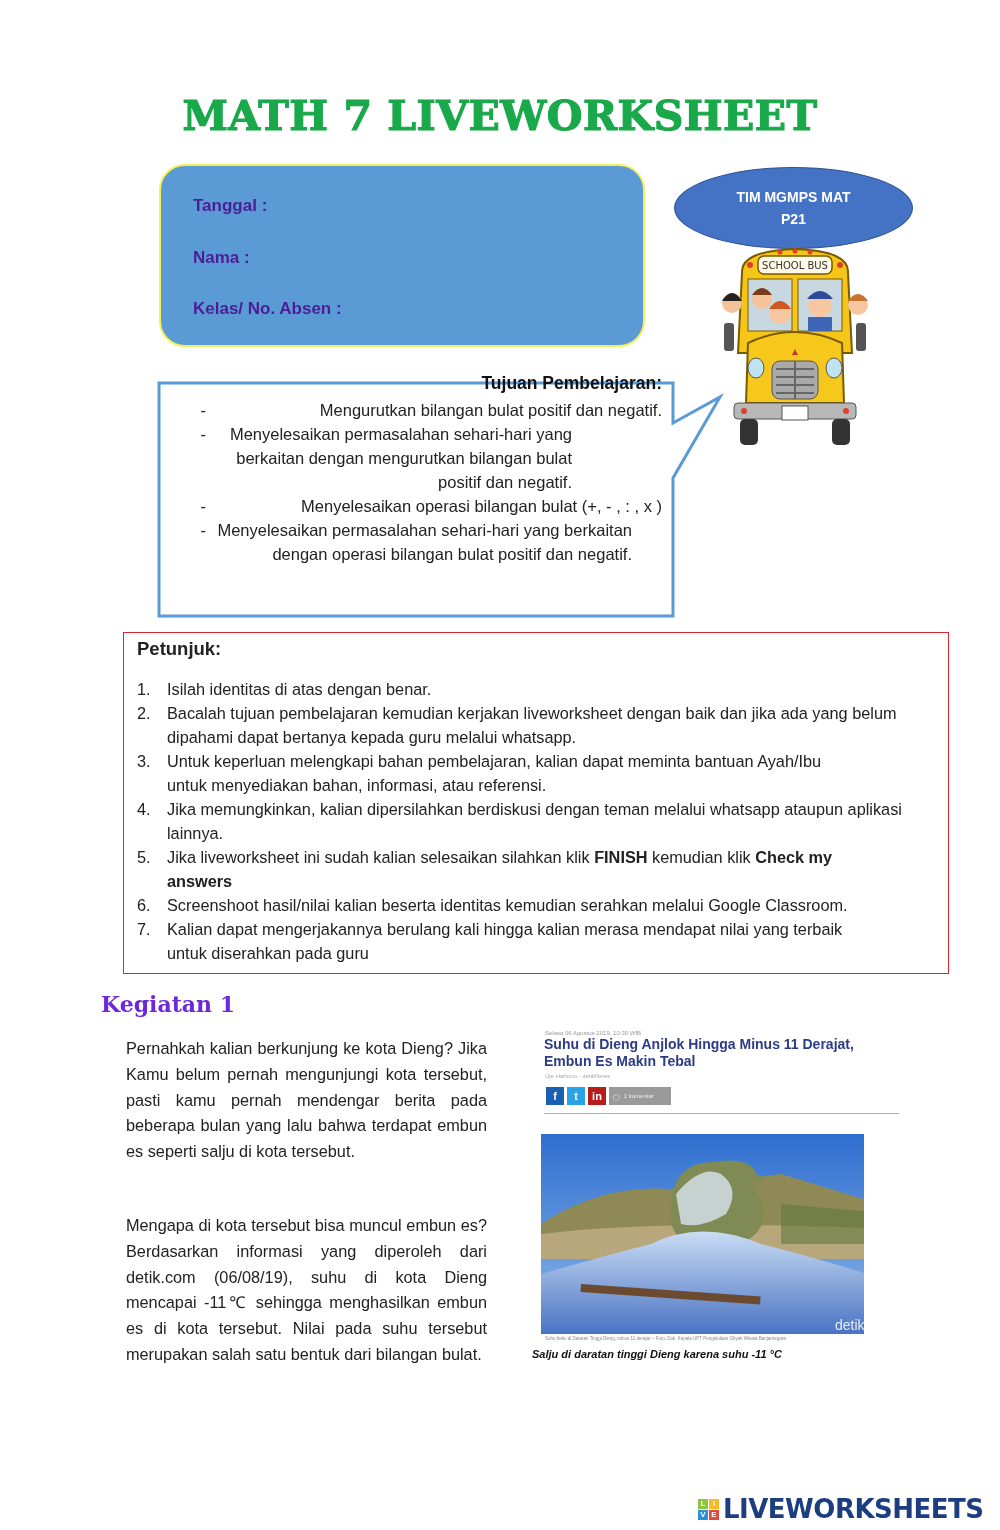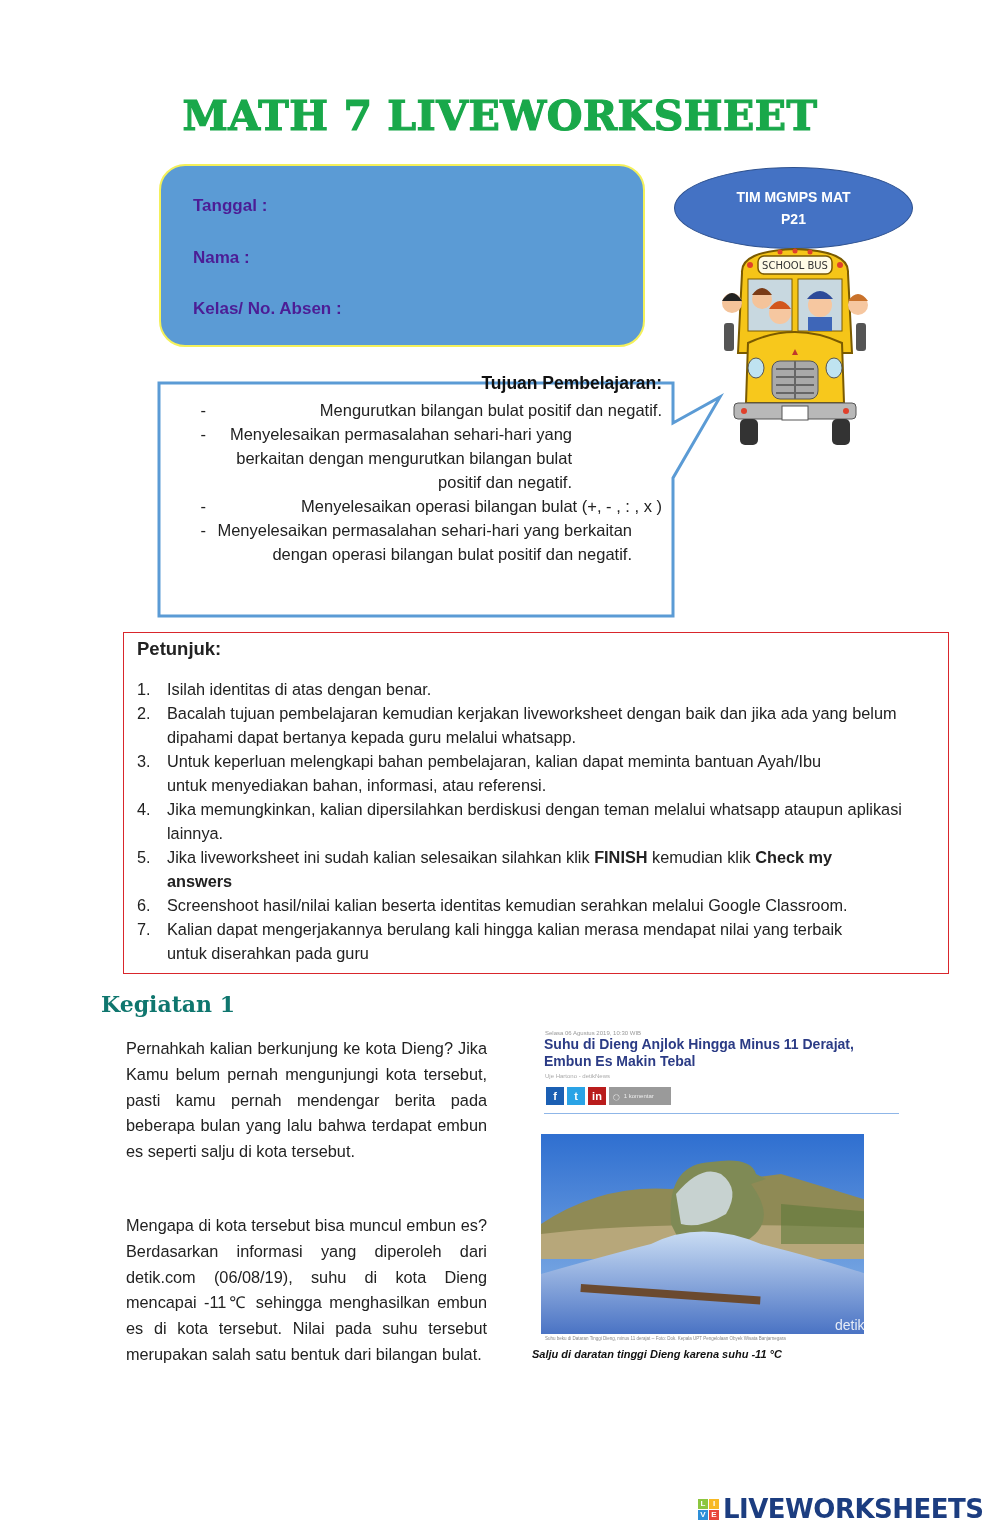--- a/index.html
+++ b/index.html
@@ -23,21 +23,21 @@
     .goal .txt { flex:1; }
 
     .instructions { left:123px; top:632px; width:826px; height:342px; border:1.5px solid #d9262c; box-sizing:border-box; }
     .instr-heading { position:absolute; left:13px; top:5px; font-weight:bold; font-size:18.5px; color:#222; }
     .instr-list { position:absolute; left:13px; top:44px; width:800px; }
     .instr { display:flex; font-size:16.3px; line-height:24px; color:#222; }
     .instr .num { width:30px; flex:none; }
     .instr .txt { flex:1; }
     .instr b { font-weight:bold; }
 
-    .section-title { left:101px; top:991px; font-family:"DejaVu Serif", serif; font-weight:900; font-size:22px; color:#0f766e; }
+    .section-title { left:101px; top:991px; font-family:"DejaVu Serif", serif; font-weight:900; font-size:22px; color:#6d28d9; }
 
     .para { left:126px; width:361px; font-size:16.3px; line-height:25.8px; text-align:justify; color:#222; }
     .p1 { top:1036px; }
     .p2 { top:1213px; }
 
     .article { left:540px; top:1030px; width:360px; }
     .art-meta { font-size:6px; color:#999; margin-left:5px; }
     .art-headline { font-weight:bold; font-size:14px; line-height:17px; color:#2b3b85; margin:0 0 0 4px; }
     .art-author { font-size:6px; color:#aaa; margin:3px 0 0 5px; }
     .share-row { display:flex; gap:3px; margin:8px 0 0 6px; align-items:center; }

